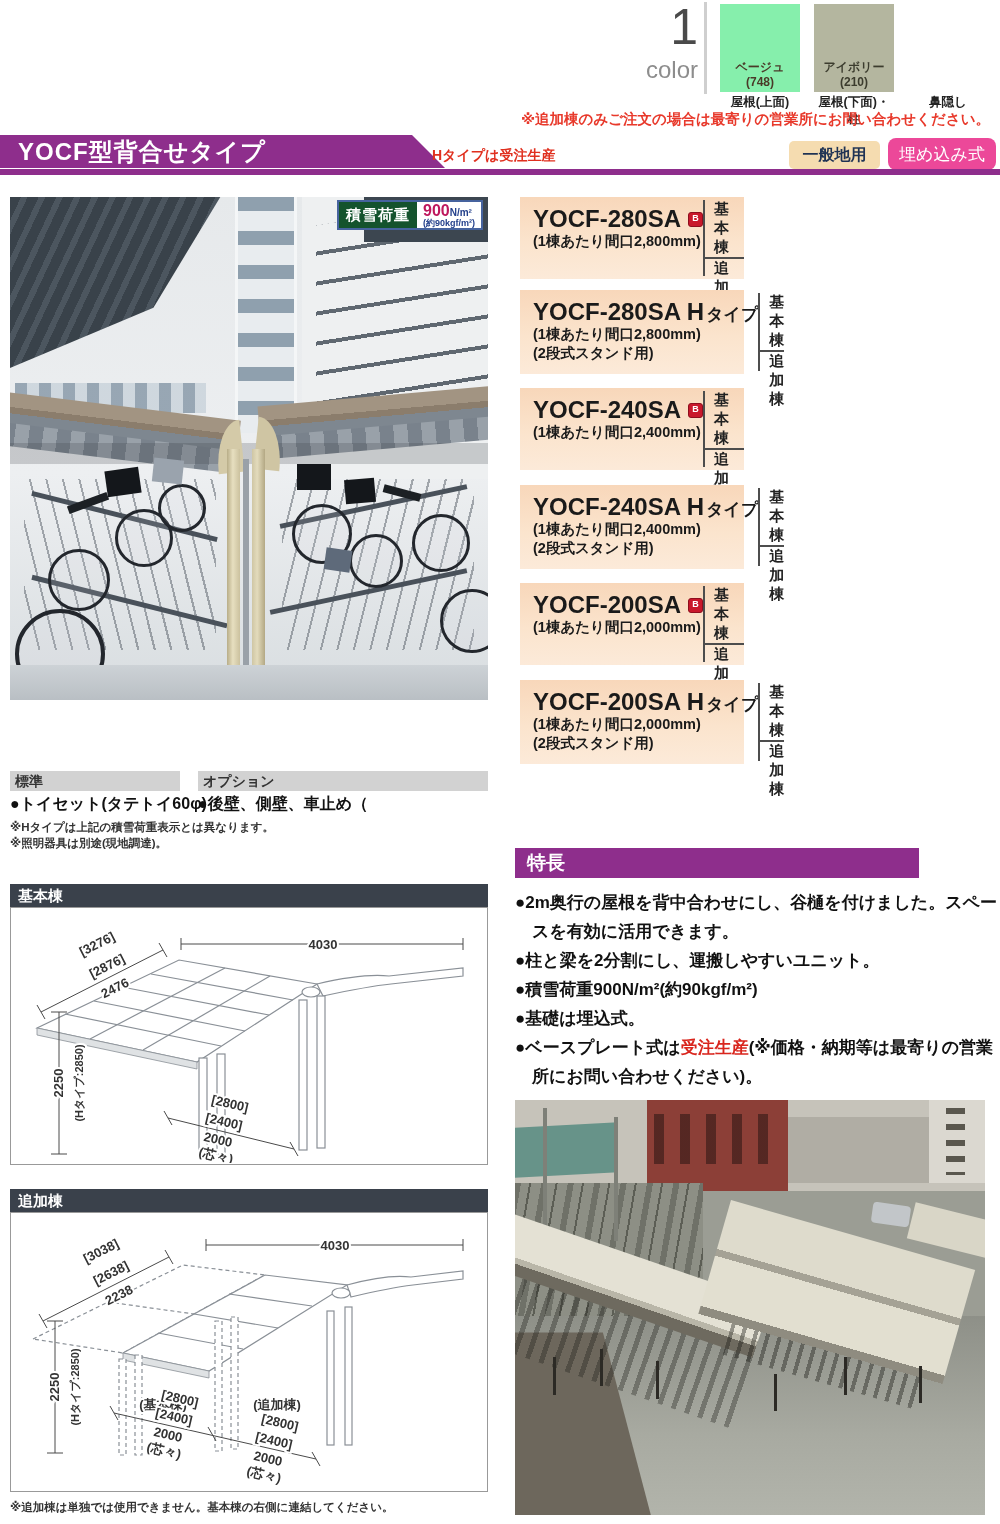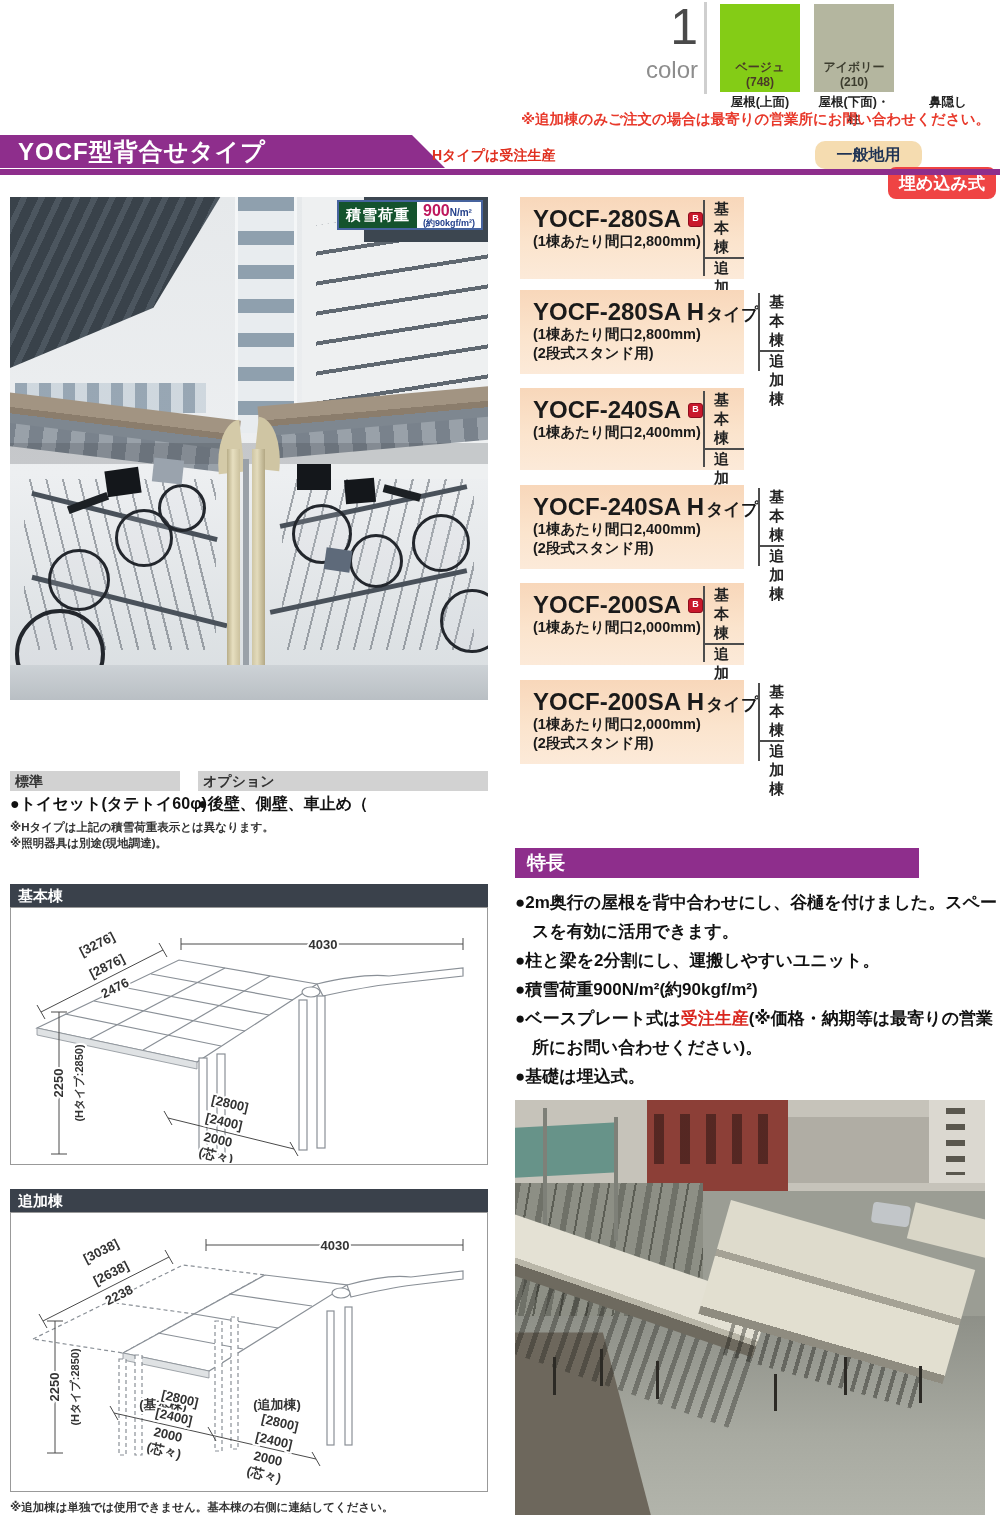--- a/index.html
+++ b/index.html
@@ -15,24 +15,24 @@
   .swatch-chip { top:4px; width:80px; height:88px; display:flex; flex-direction:column; justify-content:flex-end; align-items:center; padding-bottom:3px; }
   .sw-name { font-size:12px; font-weight:700; line-height:1.2; text-align:center; }
   .sw-usage { top:94px; width:80px; text-align:center; font-size:12.5px; font-weight:700; color:#222; }
   .top-note { right:10px; top:110px; font-size:14.5px; font-weight:700; color:#e8392b; }
 
   
   .title-bar { left:0; top:135px; width:445px; height:33px; background:#8e2e8c;
                clip-path:polygon(0 0,412px 0,445px 100%,0 100%);
                color:#fff; font-size:24px; font-weight:700; line-height:33px; padding-left:18px; letter-spacing:1px; }
   .subtitle { left:432px; top:147px; font-size:14px; font-weight:700; color:#e0301f; }
-  .badge-area { left:815px; top:141px; width:107px; height:28px; background:#f5dcb0; border-radius:10px;
+  .badge-area { left:789px; top:141px; width:91px; height:28px; background:#f5dcb0; border-radius:5px;
                 display:flex; align-items:center; justify-content:center; font-size:16px; font-weight:700; color:#1f3354; }
-  .badge-install { left:888px; top:138px; width:108px; height:32px; background:#ef4444; border-radius:8px;
-                display:flex; align-items:center; justify-content:center; font-size:17px; font-weight:700; color:#fff;margin-top:29px; }
+  .badge-install { left:888px; top:138px; width:108px; height:32px; background:#ec4899; border-radius:8px;
+                display:flex; align-items:center; justify-content:center; font-size:17px; font-weight:400; color:#fff; }
   .purple-line { left:0; top:169px; width:1000px; height:6px; background:#8e2e8c; }
 
   
   .photo1 { left:10px; top:197px; width:478px; height:503px; overflow:hidden;
             background:linear-gradient(180deg,#e6e9eb 0%,#edeff1 55%,#d8dde0 100%); }
   .ph-layer { position:absolute; }
   .ph1-tower { left:47%; top:0; width:13%; height:47%; background:repeating-linear-gradient(180deg,#8fa0ae 0 14px,#e8ecef 14px 34px); border-left:3px solid #f4f6f7; border-right:3px solid #f4f6f7; }
   .ph1-bldgR { left:61%; top:0; width:39%; height:56%; background:#eef0f1; }
   .ph1-stairs { left:64%; top:3%; width:36%; height:46%; background:repeating-linear-gradient(180deg,transparent 0 26px,#46505a 26px 30px); transform:skewY(-9deg); opacity:.85; }
   .ph1-balcony { right:0; top:0; width:26%; height:9%; background:#3c4650; }
@@ -133,21 +133,21 @@
 </style>
 </head>
 <body>
 
 <div id="page">
 
   <div class="abs color-num">1</div>
   <div class="abs color-word">color</div>
   <div class="abs vdivider"></div>
 
-  <div class="abs swatch-chip" style="left:720px;background:#84cc16;color:#4a3a28">
+  <div class="abs swatch-chip" style="left:720px;background:#86efac;color:#4a3a28">
     <div class="sw-name">ベージュ</div>
     <div class="sw-name">(748)</div>
   </div>
   <div class="abs sw-usage" style="left:720px">屋根(上面)</div>
 
   <div class="abs swatch-chip" style="left:814px;background:#b4b69f;color:#3c3c2e">
     <div class="sw-name">アイボリー</div>
     <div class="sw-name">(210)</div>
   </div>
   <div class="abs sw-usage" style="left:814px">屋根(下面)・柱</div>
@@ -346,22 +346,22 @@
       <text class="dimtxt" transform="rotate(13 206 236)" x="206" y="236" text-anchor="middle">2000</text>
       <text class="dimtxt" transform="rotate(13 204 252)" x="204" y="252" text-anchor="middle">(芯々)</text>
     </svg>
   </div>
 
   <div class="abs feat-head">特長</div>
   <ul class="abs feat-list">
     <li>●2m奥行の屋根を背中合わせにし、谷樋を付けました。スペースを有効に活用できます。</li>
     <li>●柱と梁を2分割にし、運搬しやすいユニット。</li>
     <li>●積雪荷重900N/m²(約90kgf/m²)</li>
+    <li>●基礎は埋込式。</li>
     <li><span>●ベースプレート式は</span><span class="red">受注生産</span><span>(※価格・納期等は最寄りの営業所にお問い合わせください)。</span></li>
-    <li>●基礎は埋込式。</li>
   </ul>
 
   <div class="abs diag-head" style="top:1189px">追加棟</div>
   <div class="abs diag-box" style="top:1212px;height:280px">
     <svg width="475" height="277" viewBox="0 0 475 277">
 
       <path class="artf dash" d="M22,126 L172,52 L254,62 L112,140 Z"></path>
       <line class="art dash" x1="97" y1="89" x2="183" y2="101"></line>
 
       <path class="artf" d="M112,140 L254,62 L336,72 L198,158 Z"></path>

